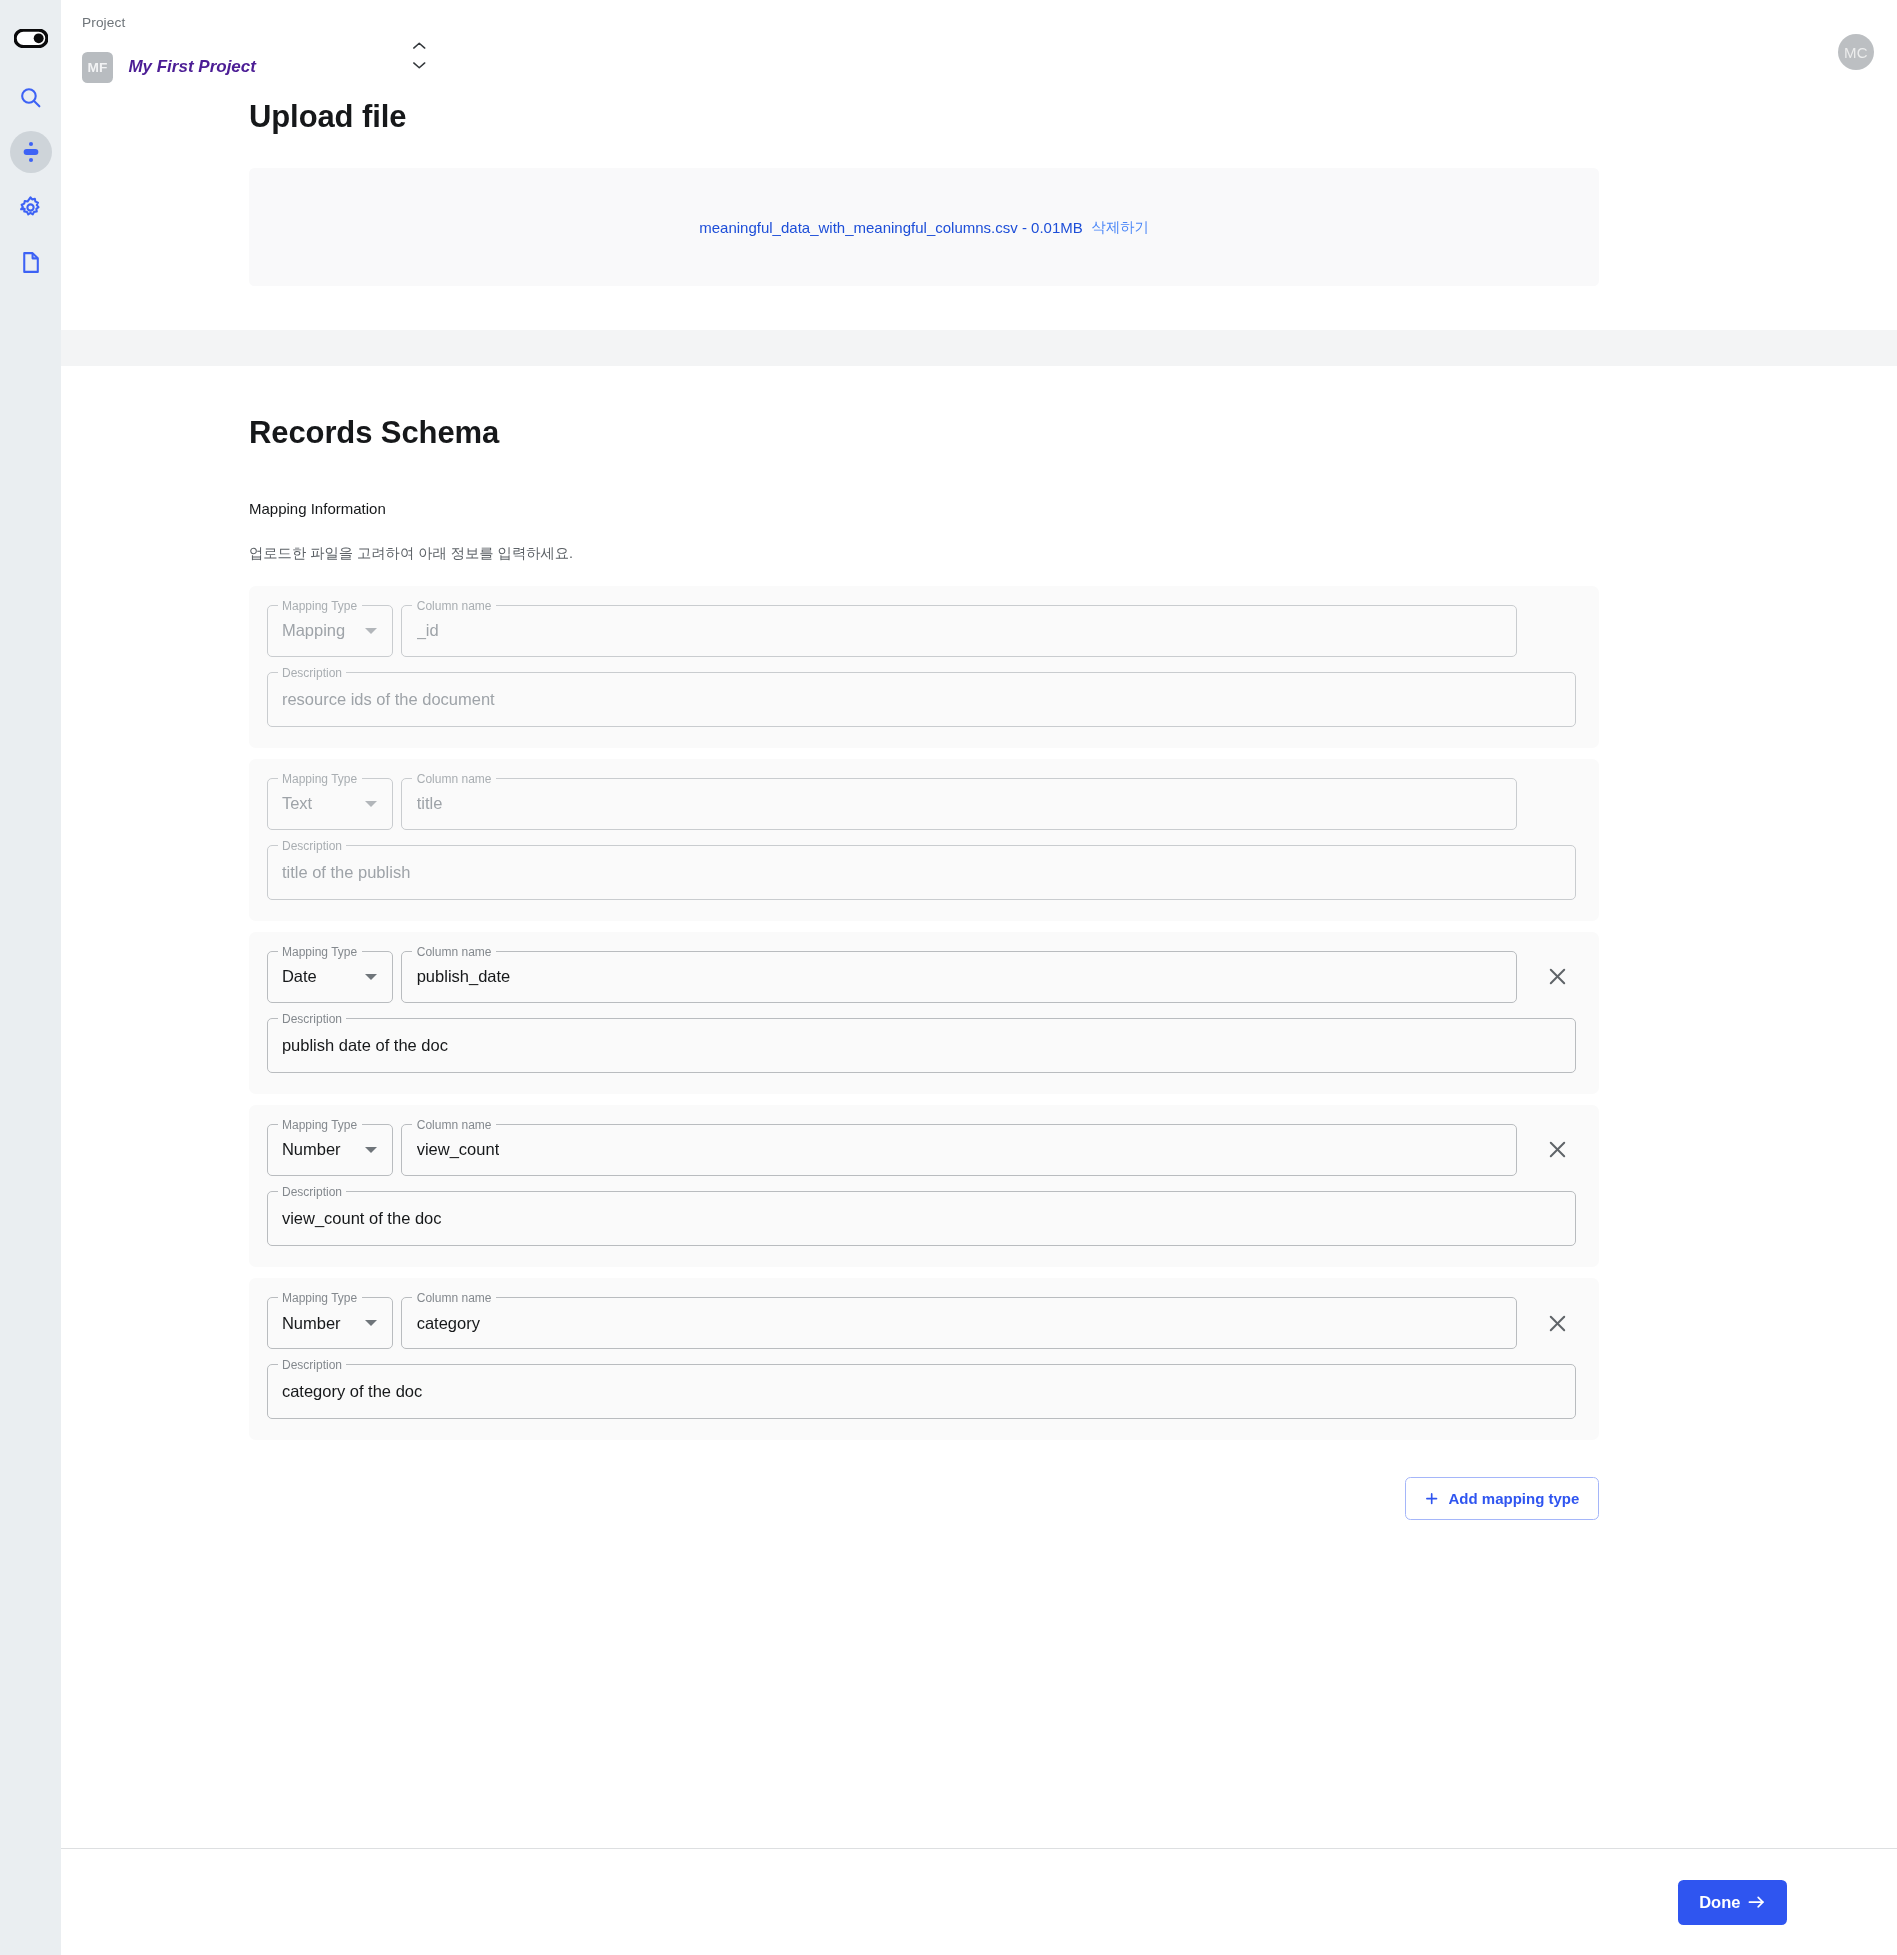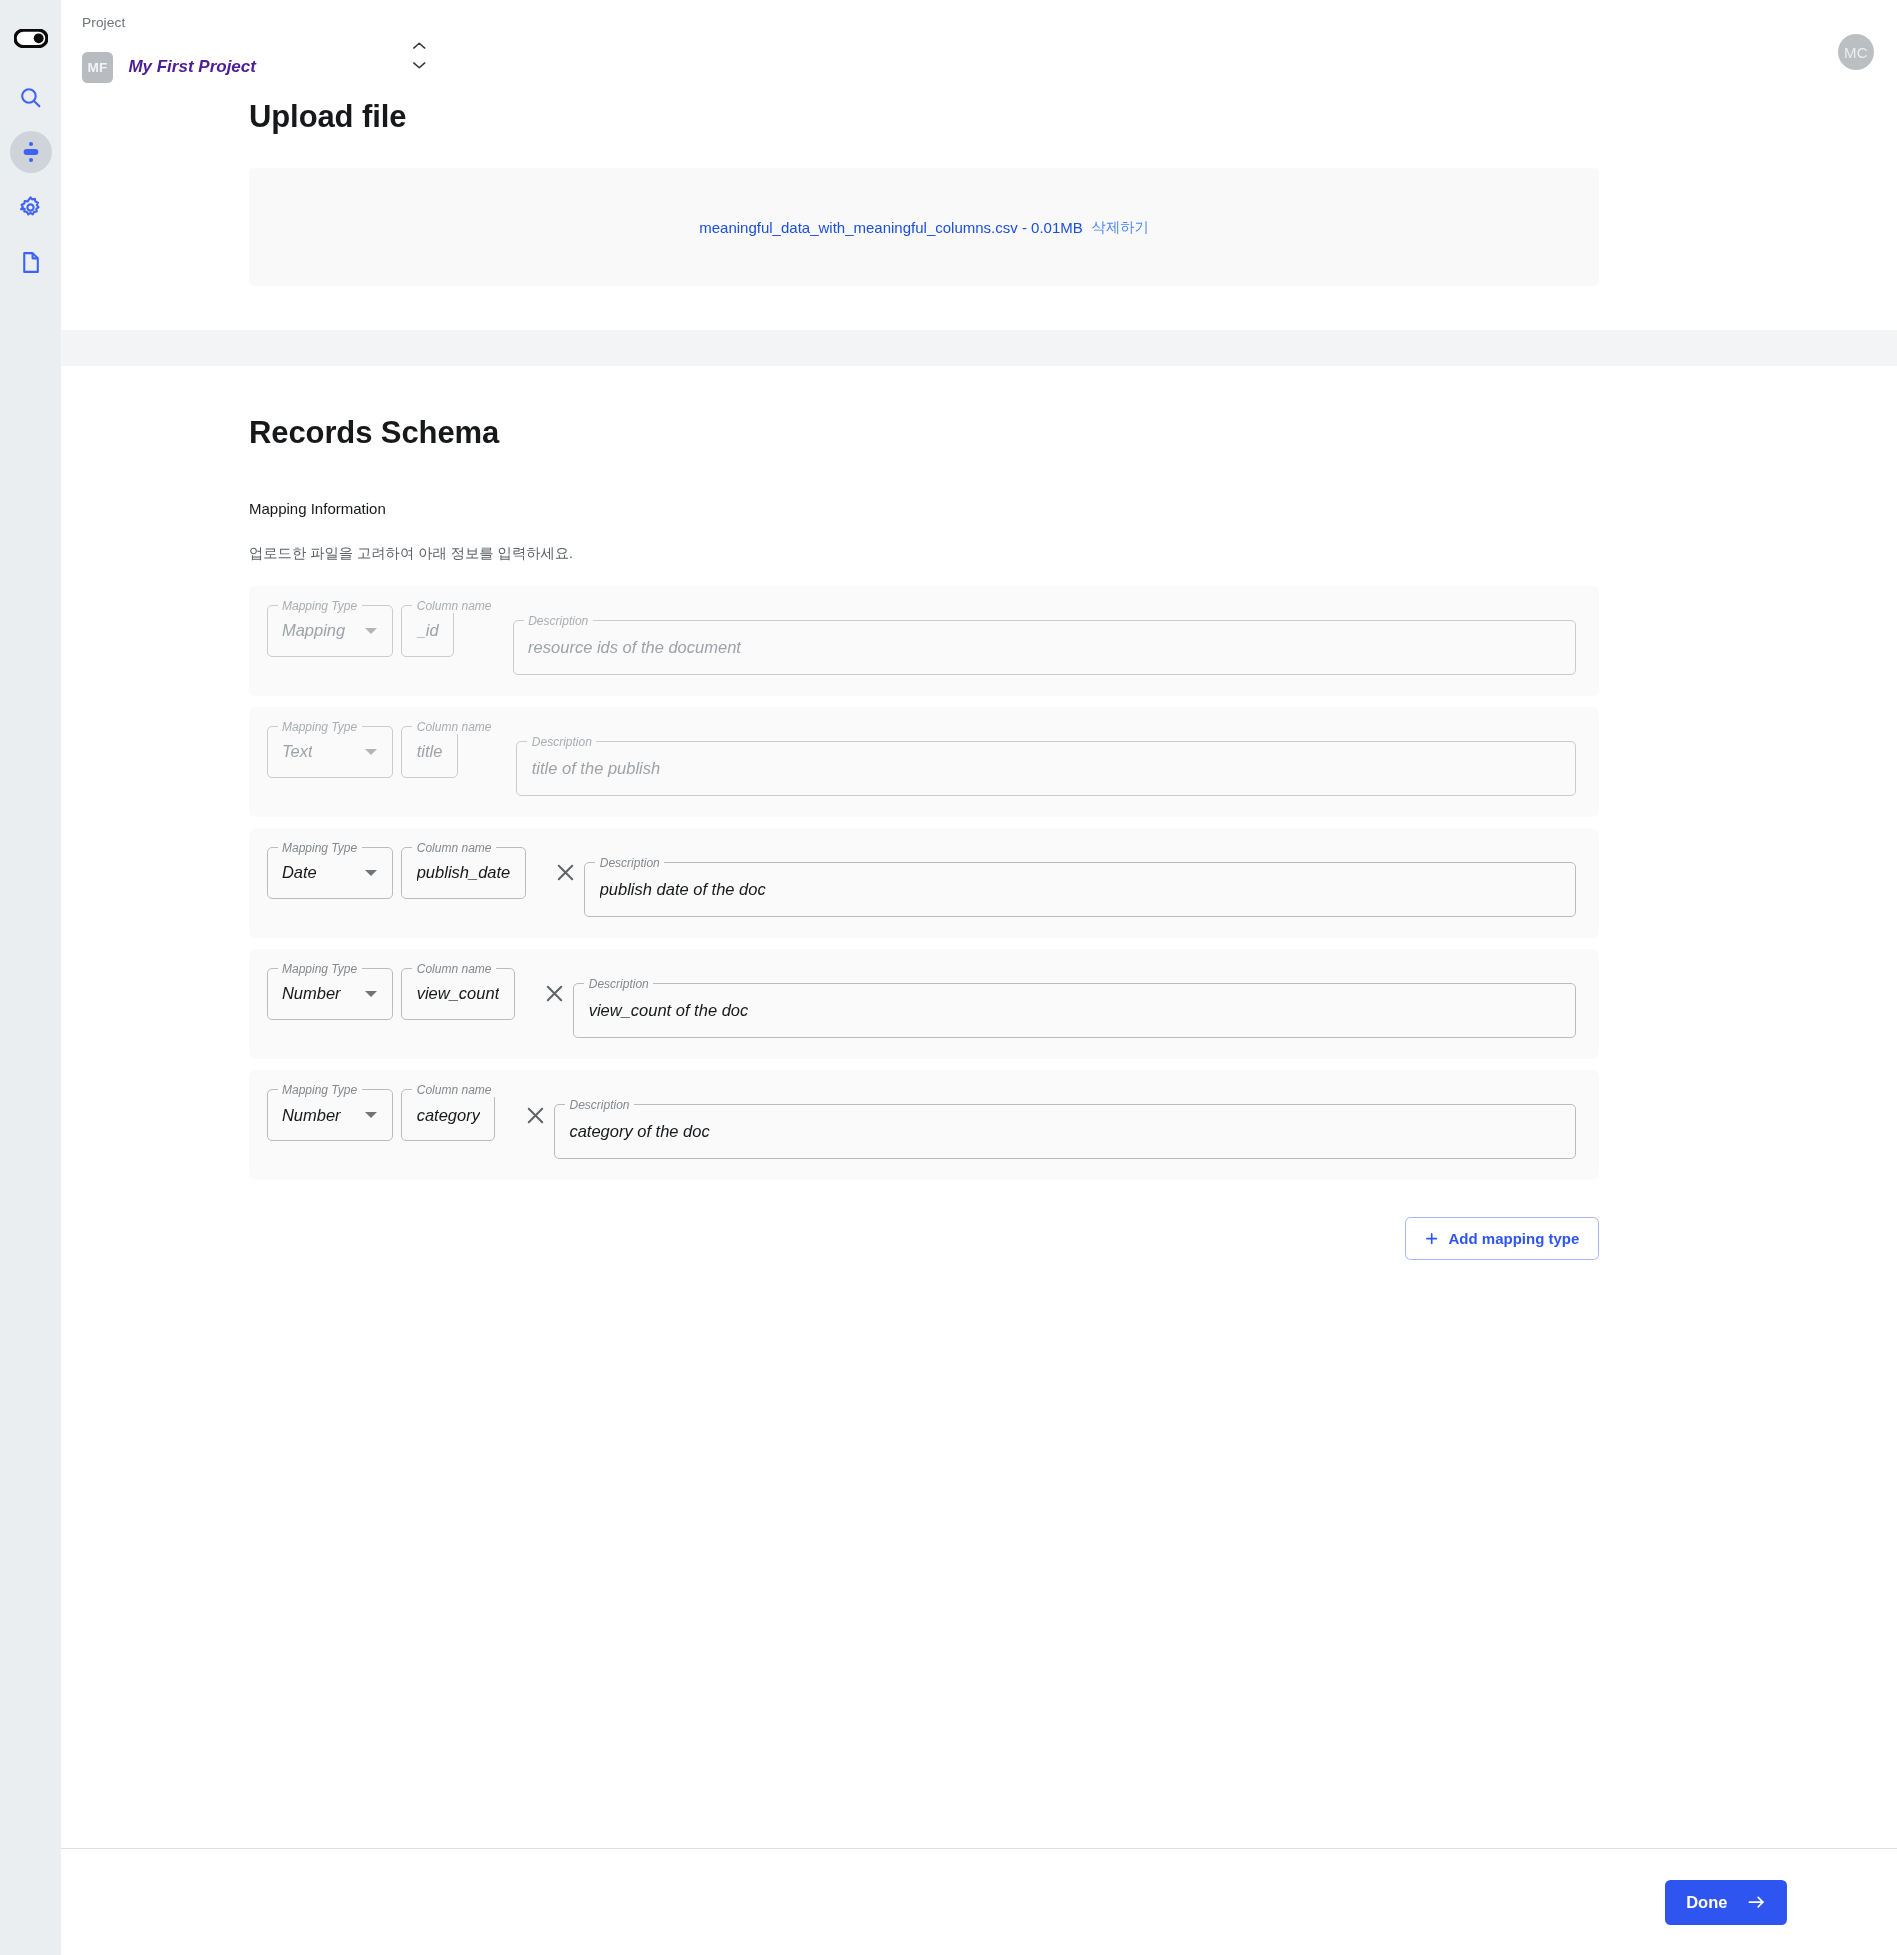--- a/index.html
+++ b/index.html
@@ -201,22 +201,21 @@
 
   .cards { margin-top: 23px; }
 
   .card {
     background: #fafafa;
     border-radius: 6.6px;
     padding: 18.7px 23px 21px 17.6px;
     margin-bottom: 11px;
     position: relative;
     display: flex;
-    flex-direction: row;
-    font-style: italic;
+    flex-direction: column;
   }
   .card-row {
     display: flex;
     align-items: flex-start;
     gap: 8.8px;
   }
 
   
   .field {
     position: relative;
@@ -321,21 +320,21 @@
     background: #2f55f0;
     color: #ffffff;
     border: none;
     border-radius: 5.5px;
     height: 45px;
     padding: 0 21px;
     font-size: 16.5px;
     font-weight: 700;
     display: inline-flex;
     align-items: center;
-    gap: 21px;
+    gap: 8px;
     cursor: pointer;
     font-family: "Liberation Sans", sans-serif;
   }
 </style>
 </head>
 <body>
 
 <div class="app">
 
   <nav class="sidebar">

